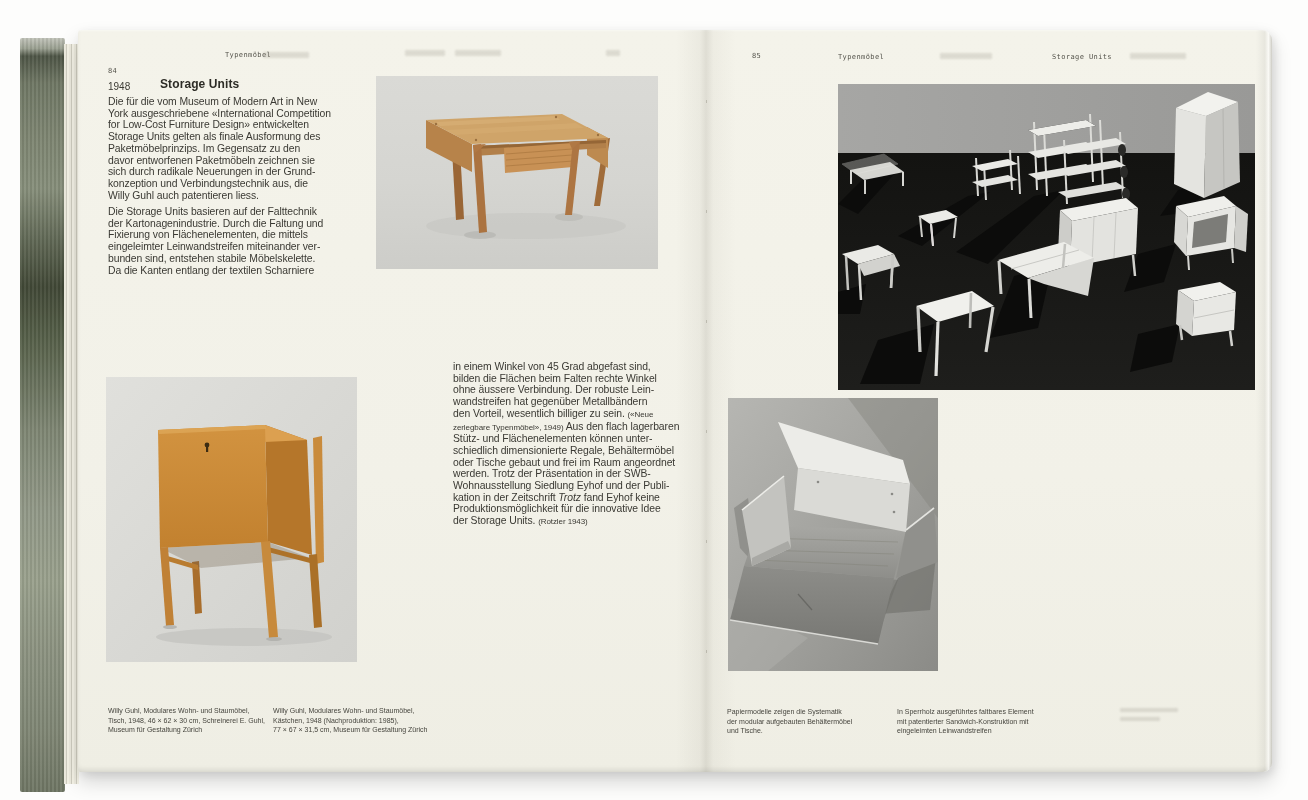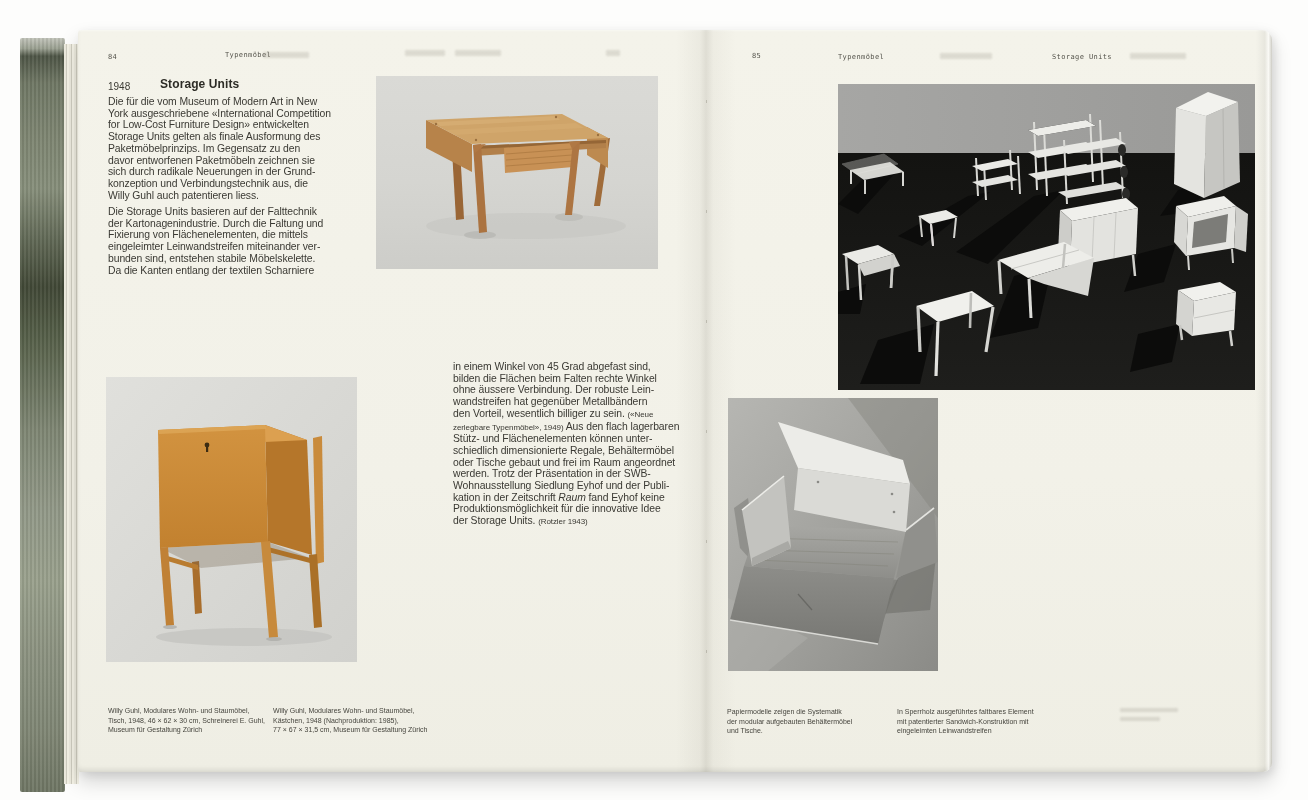--- a/index.html
+++ b/index.html
@@ -49,21 +49,21 @@
 
   <div class="cover-strip"></div>
   <div class="page-edges"></div>
 
   <div class="spread">
     <div class="gutter"></div>
     <div class="stitches"></div>
     <div class="right-curve"></div>
   </div>
 
-  <div class="mono" style="left:108px;top:53px;">84</div>
+  <div class="mono" style="left:108px;top:67px;">84</div>
   <div class="mono" style="left:225px;top:51px;">Typenmöbel</div>
   <div class="ghost" style="left:263px;top:52px;width:46px;"></div>
   <div class="ghost" style="left:405px;top:50px;width:40px;"></div>
   <div class="ghost" style="left:455px;top:50px;width:46px;"></div>
   <div class="ghost" style="left:606px;top:50px;width:14px;"></div>
 
   <div class="year" style="left:108px;top:81px;">1948</div>
   <div class="title" style="left:160px;top:77px;">Storage Units</div>
 
   <div class="txt" style="left:108px;top:96px;width:256px;">Die für die vom Museum of Modern Art in New
@@ -127,21 +127,21 @@
 bilden die Flächen beim Falten rechte Winkel
 ohne äussere Verbindung. Der robuste Lein-
 wandstreifen hat gegenüber Metallbändern
 den Vorteil, wesentlich billiger zu sein. </span><span class="cite">(«Neue
 zerlegbare Typenmöbel», 1949)</span><span> Aus den flach lagerbaren
 Stütz- und Flächenelementen können unter-
 schiedlich dimensionierte Regale, Behältermöbel
 oder Tische gebaut und frei im Raum angeordnet
 werden. Trotz der Präsentation in der SWB-
 Wohnausstellung Siedlung Eyhof und der Publi-
-kation in der Zeitschrift </span><span class="ital">Raum</span><span> fand Eyhof keine
+kation in der Zeitschrift </span><span class="ital">Trotz</span><span> fand Eyhof keine
 Produktionsmöglichkeit für die innovative Idee
 der Storage Units. </span><span class="cite">(Rotzler 1943)</span></div>
 
   <div class="photo" style="left:106px;top:377px;width:251px;height:285px;">
     <svg width="251" height="285" viewBox="0 0 251 285">
       <defs>
         <linearGradient id="cbg" x1="0" y1="0" x2="1" y2="1">
           <stop offset="0" stop-color="#e0e0dc"></stop>
             <stop offset="1" stop-color="#d1d1cd"></stop>
         </linearGradient>

